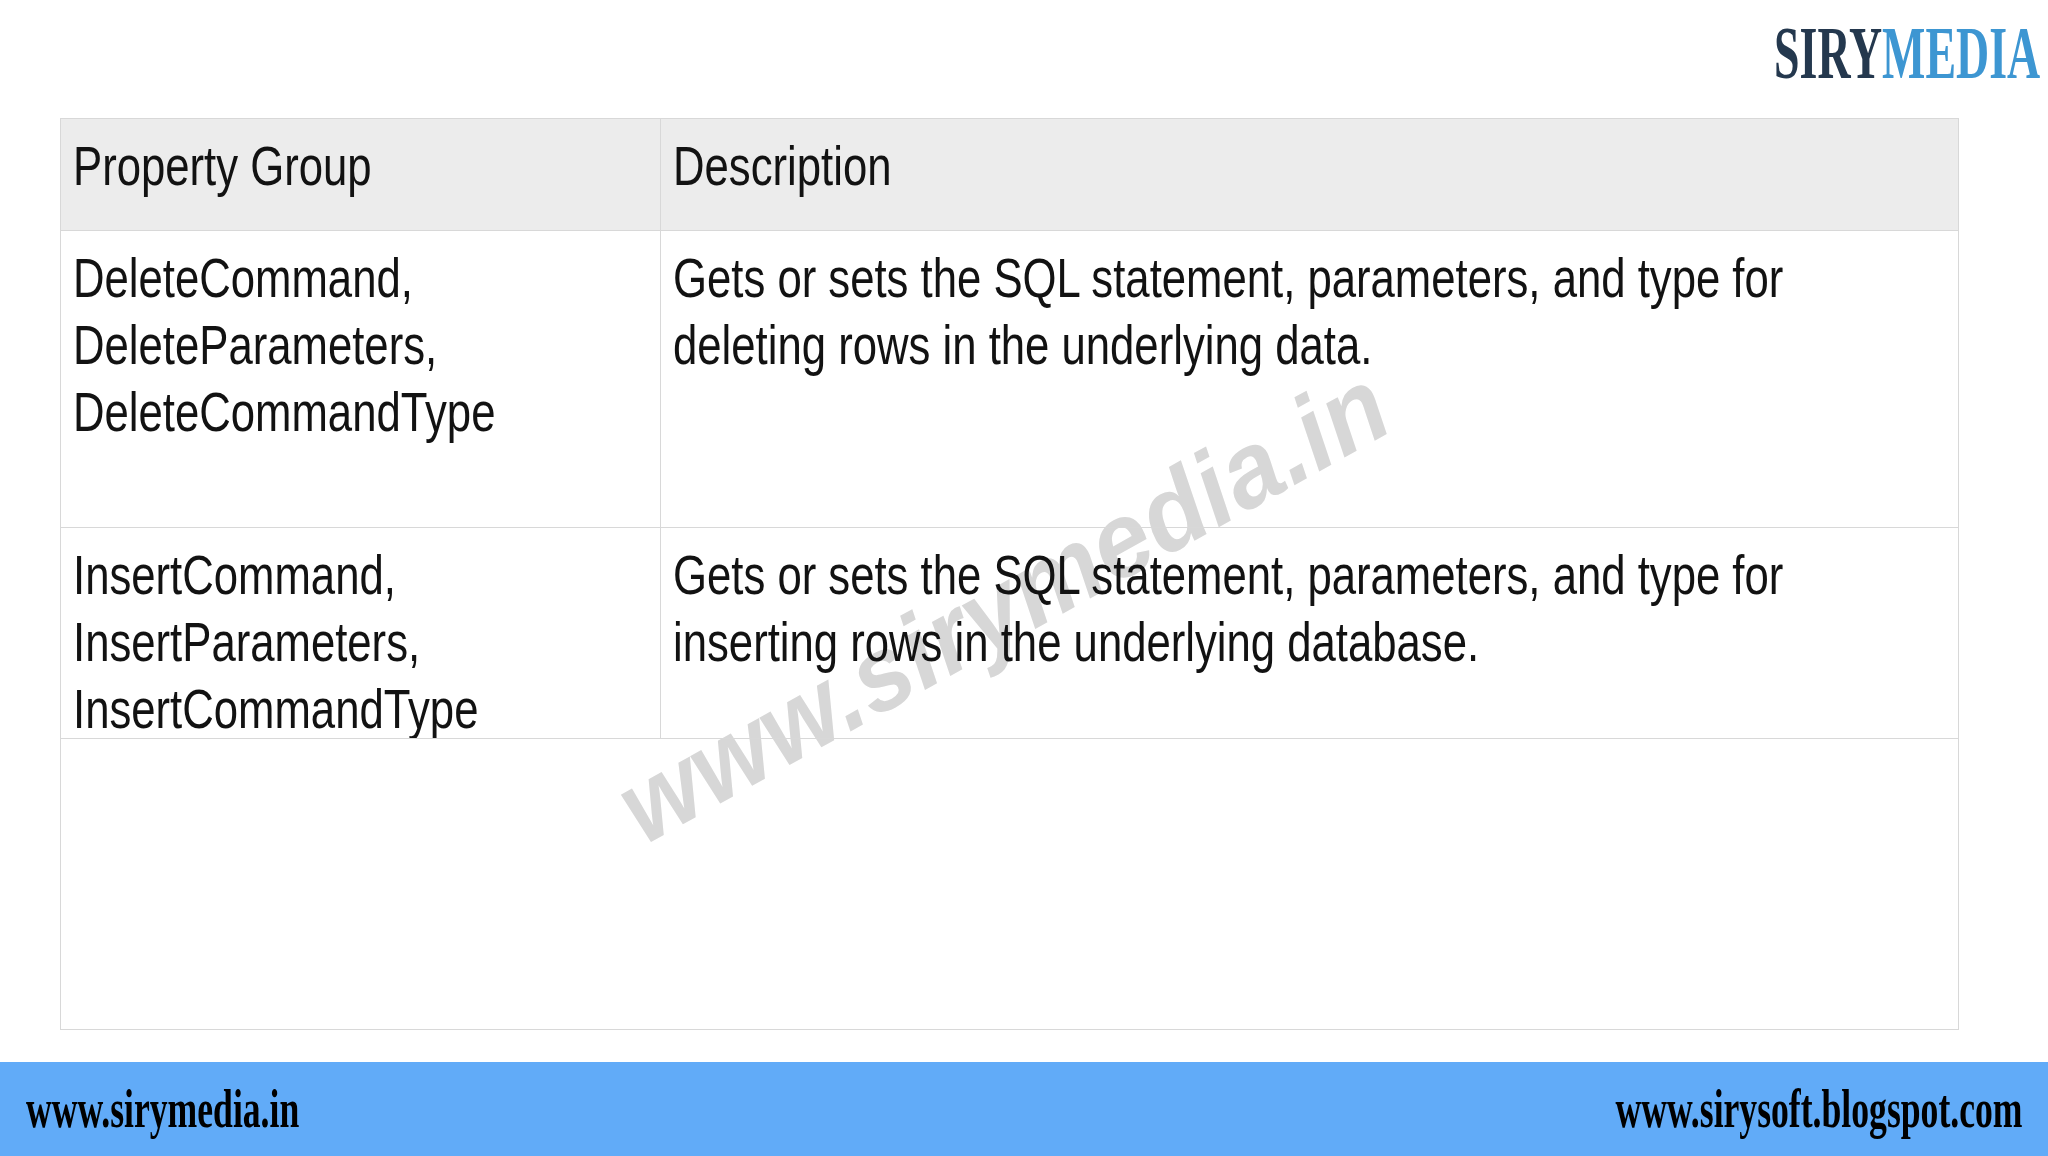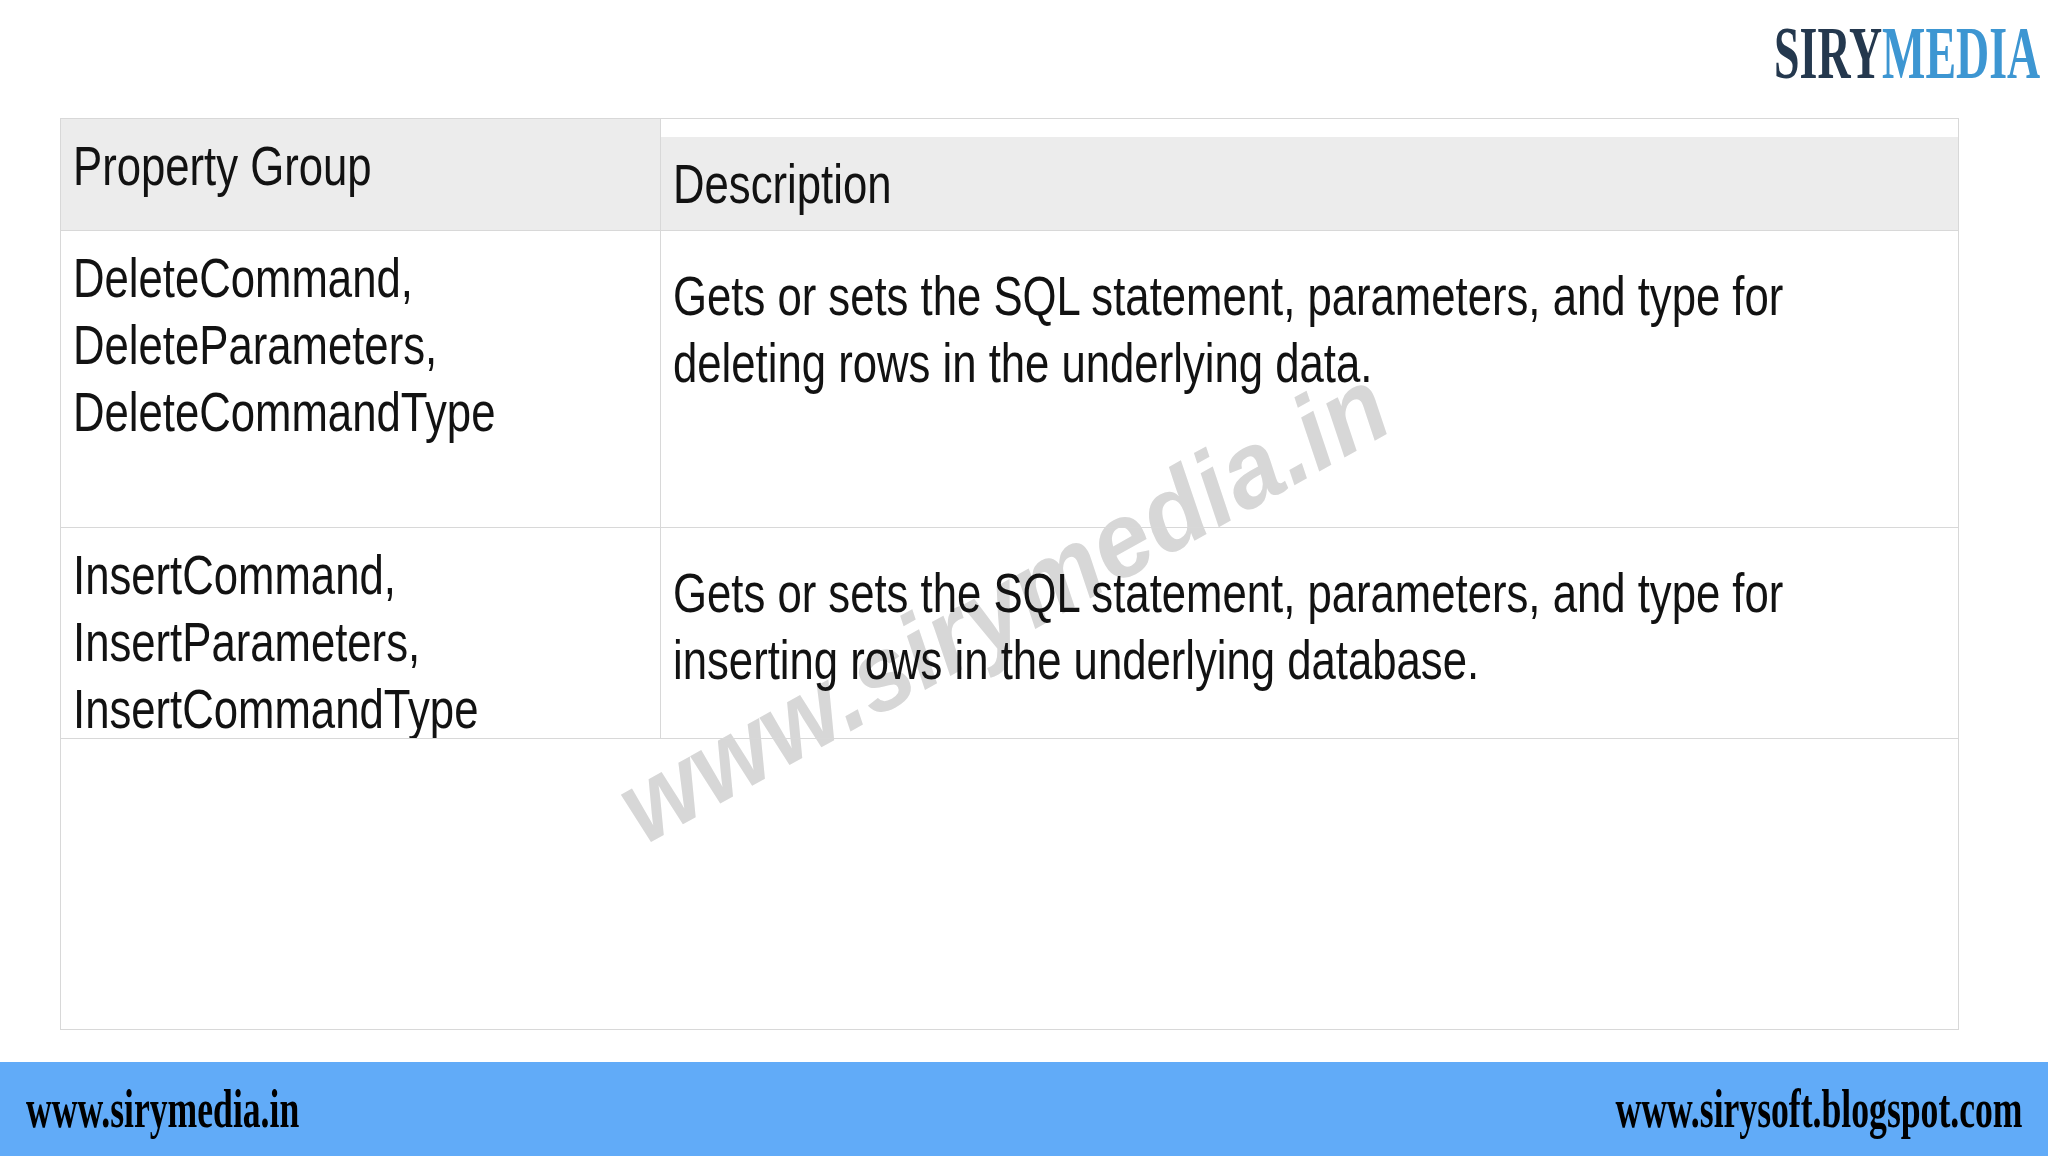--- a/index.html
+++ b/index.html
@@ -54,21 +54,21 @@
     color:var(--text);
   }
   .c{
     border-right:1px solid var(--border);
     border-bottom:1px solid var(--border);
     padding:13px 12px 0 12px;
     font-size:56px;line-height:67px;
     background:transparent;
     overflow:hidden;
   }
-  .c:nth-child(2n){border-right:none;margin-top:18px;}
+  .c:nth-child(2n){border-right:none;}
   .c:nth-child(7),.c:nth-child(8){border-bottom:none;}
   .hdr{background:var(--header-bg);}
   .cz{
     display:inline-block;white-space:pre;
     transform:scaleX(0.78);transform-origin:0 0;
   }
 
   
   .footer{
     position:absolute;left:0;top:1062px;width:2048px;height:94px;

